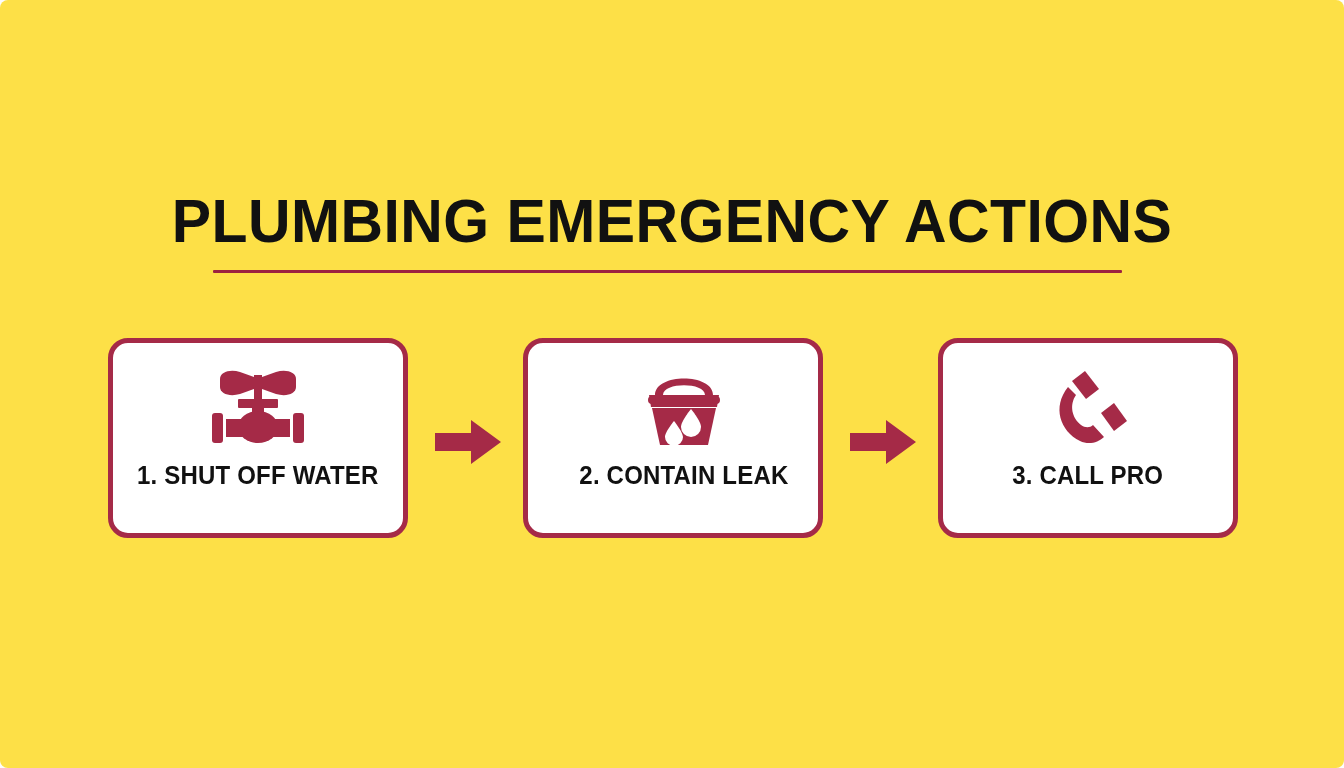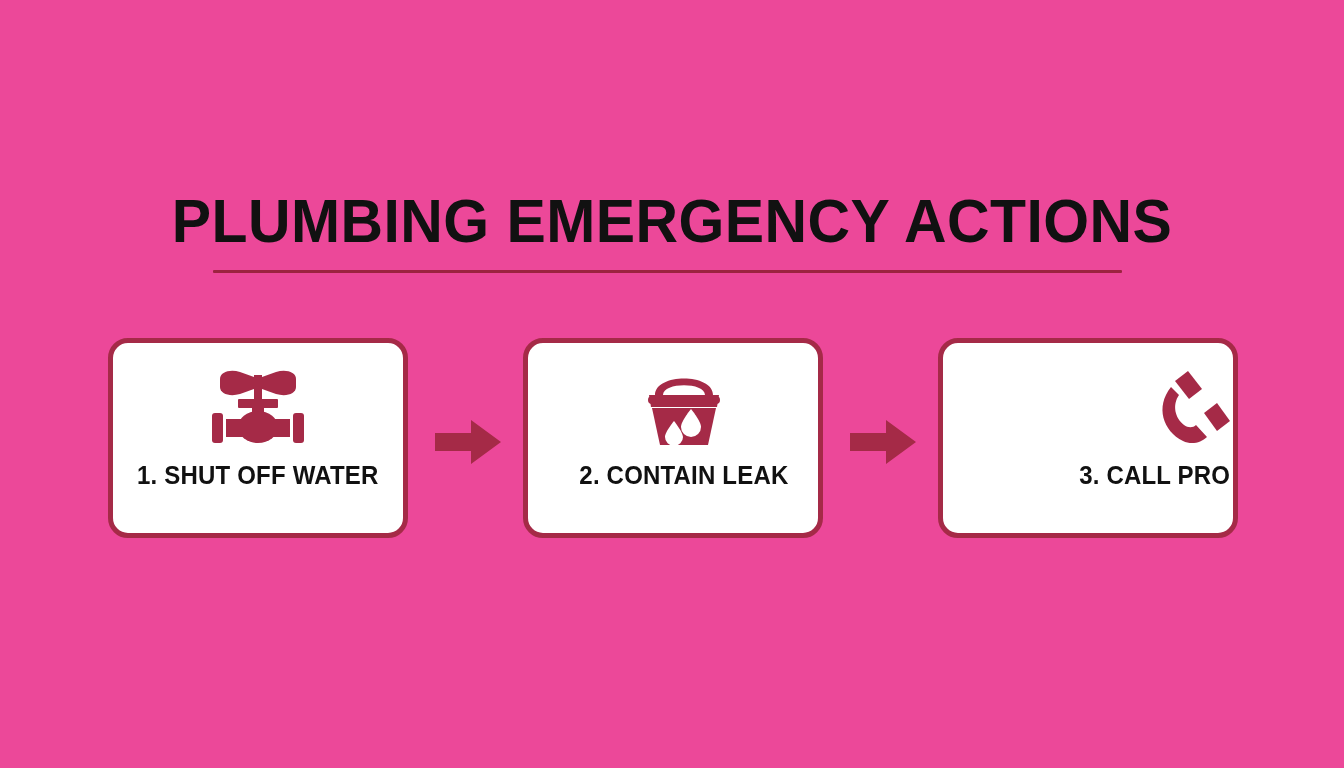--- a/index.html
+++ b/index.html
@@ -11,21 +11,22 @@
     height: 768px;
     background: #fdfdfd;
     font-family: "Liberation Sans", sans-serif;
     overflow: hidden;
     position: relative;
   }
 
   #infographic {
     position: absolute;
     inset: 0;
-    background: #ec4899;
+    background: #fde047;
+    border-radius: 8px;
   }
 
   
   .title-block {
     position: absolute;
     left: 0;
     top: 186px;
     width: 1344px;
     text-align: center;
   }
@@ -69,21 +70,21 @@
     border: 5px solid #a52a47;
     border-radius: 20px;
     background: #ffffff;
     display: flex;
     flex-direction: column;
     align-items: center;
     justify-content: flex-start;
   }
   .card-1 { left: 108px; }
   .card-2 { left: 523px; padding-left: 22px; }
-  .card-3 { left: 938px; align-items: flex-end; }
+  .card-3 { left: 938px; }
 
   .card-icon {
     margin-top: 26px;
     height: 78px;
     display: flex;
     align-items: center;
     justify-content: center;
   }
   .card-label {
     margin-top: 14px;

